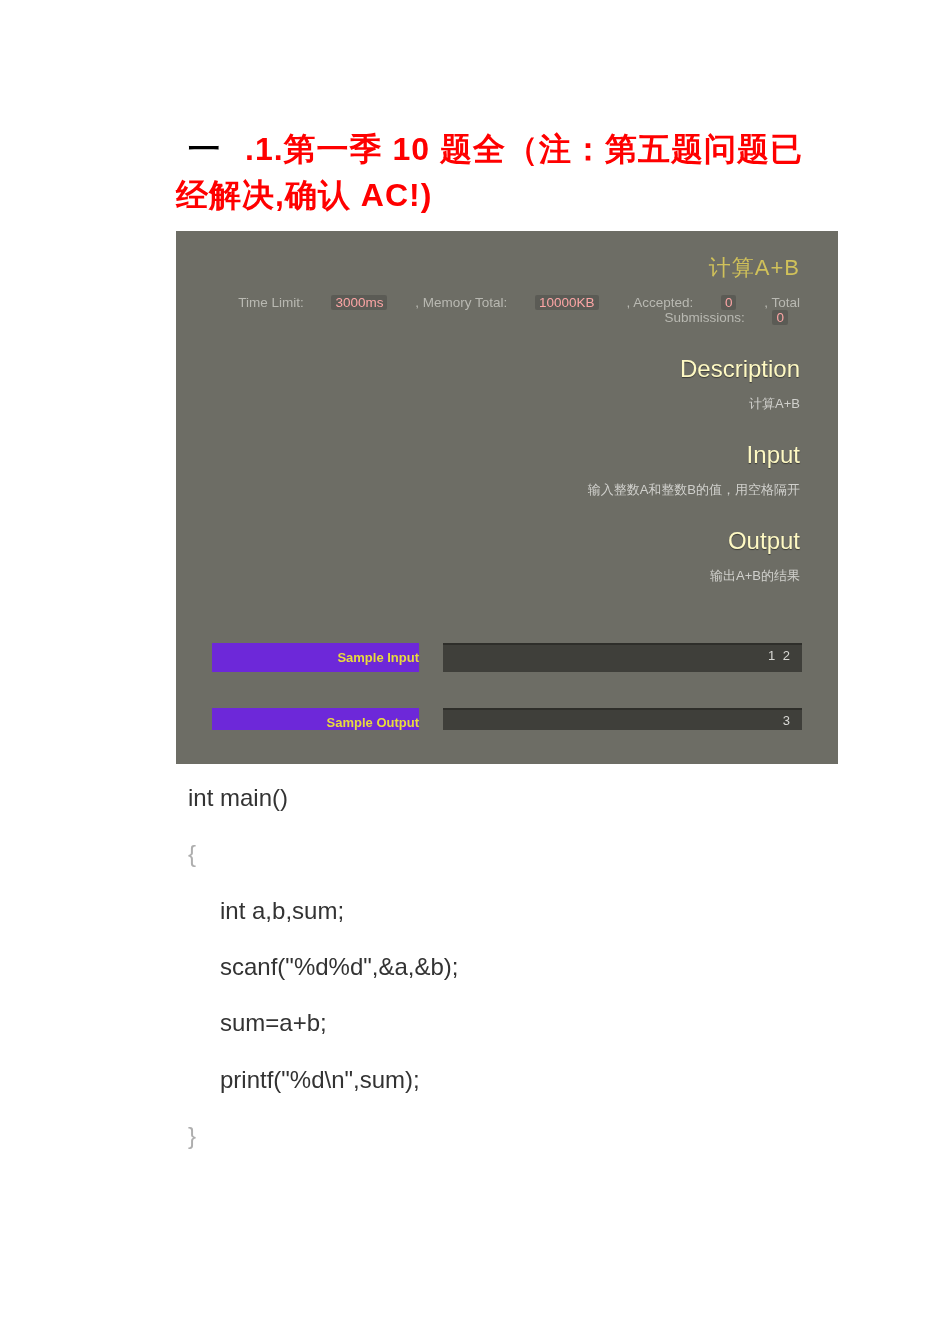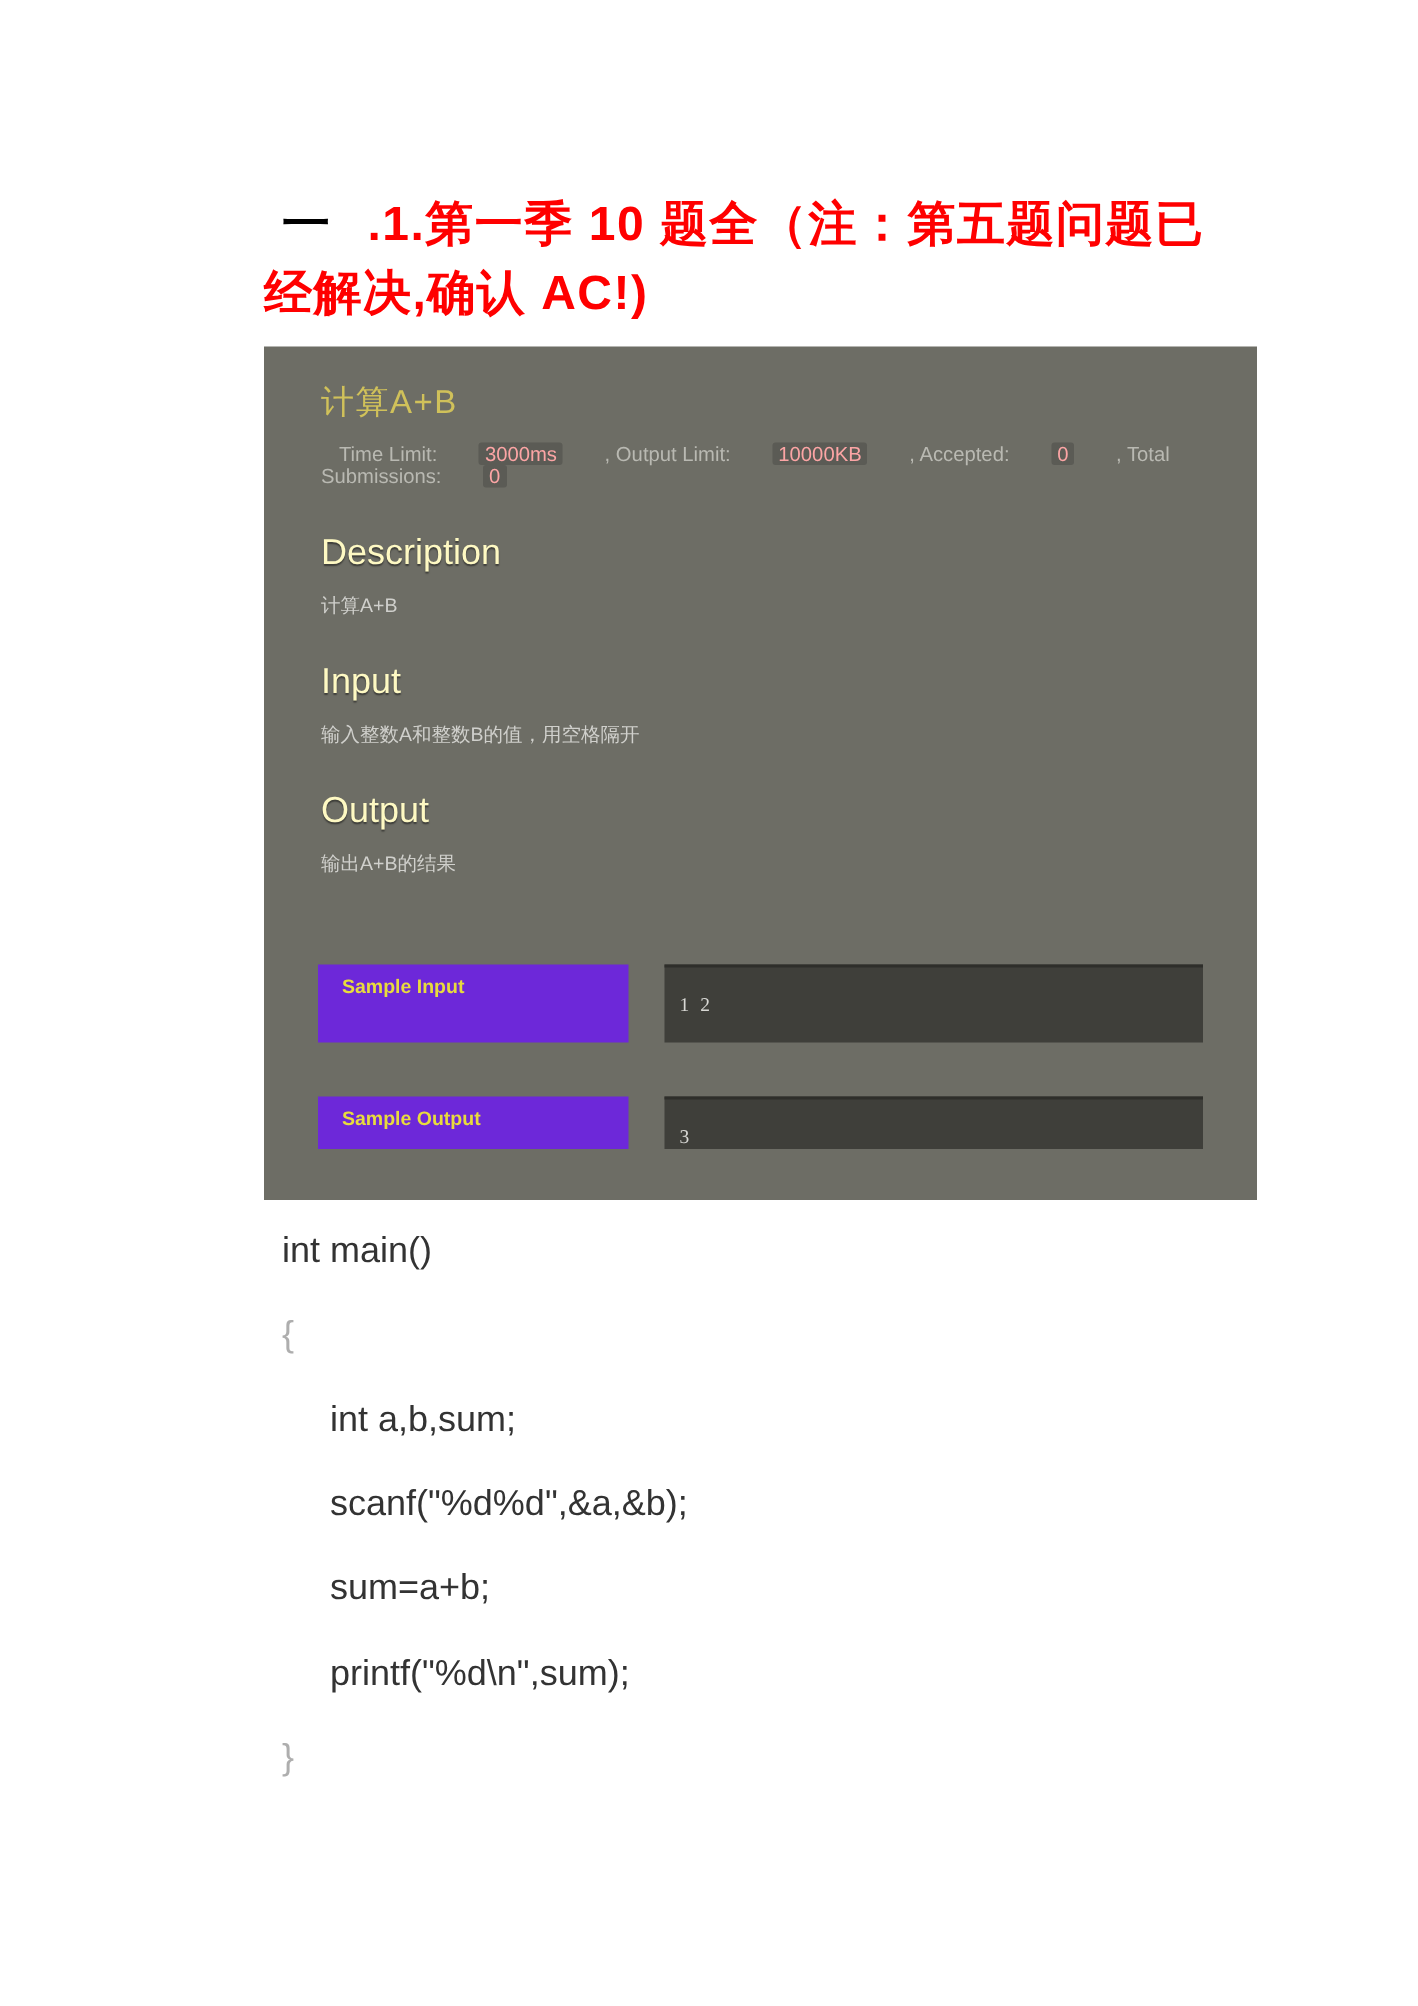--- a/index.html
+++ b/index.html
@@ -25,20 +25,21 @@
   .doc-title .black {
     color: #000;
   }
 
   
   .board {
     margin-top: 12px;
     width: 662px;
     background: #6d6d65;
     padding-bottom: 10px;
+    text-align: right;
   }
   .board-inner { padding: 10px 14px 4px 14px; }
 
   .prob-title {
     color: #d0c15a;
     font-size: 22px;
     letter-spacing: 1px;
   }
   .meta {
     color: #b9b9b2;
@@ -80,23 +81,23 @@
     font-weight: bold;
     font-size: 13px;
     padding: 7px 0 7px 16px;
     background: #6d28d9;
   }
   .sample-val {
     flex: 1;
     background: #3f3f3a;
     border-top: 2px solid #2e2e2a;
     color: #d8d8d4;
-    font-family: Liberation Serif, serif;
+    font-family: Liberation Sans, sans-serif;
     font-size: 13px;
-    padding: 17px 10px;
+    padding: 3px 10px;
     letter-spacing: 2px;
   }
   .sample-row.last .sample-label { padding-bottom: 0; }
   .sample-row.last .sample-val { padding-bottom: 0; }
 
   
   .code {
     margin-top: 6px;
     font-family: "Microsoft YaHei", Arial, sans-serif;
     font-size: 24px;
@@ -114,21 +115,21 @@
   <div class="doc-title">
     <span class="black">一</span><span>.1.第一季 10 题全（注：第五题问题已经解决,确认 AC!)</span>
   </div>
 
   <div class="board">
     <div class="board-inner">
       <div class="prob-title">计算A+B</div>
       <div class="meta">
         <span>Time Limit:</span>
         <span class="pill">3000ms</span>
-        <span>, Output Limit:</span>
+        <span>, Memory Total:</span>
         <span class="pill">10000KB</span>
         <span>, Accepted:</span>
         <span class="pill">0</span>
         <span>, Total Submissions:</span>
         <span class="pill">0</span>
       </div>
 
       <div class="sec-head first">Description</div>
       <div class="sec-body">计算A+B</div>
 

